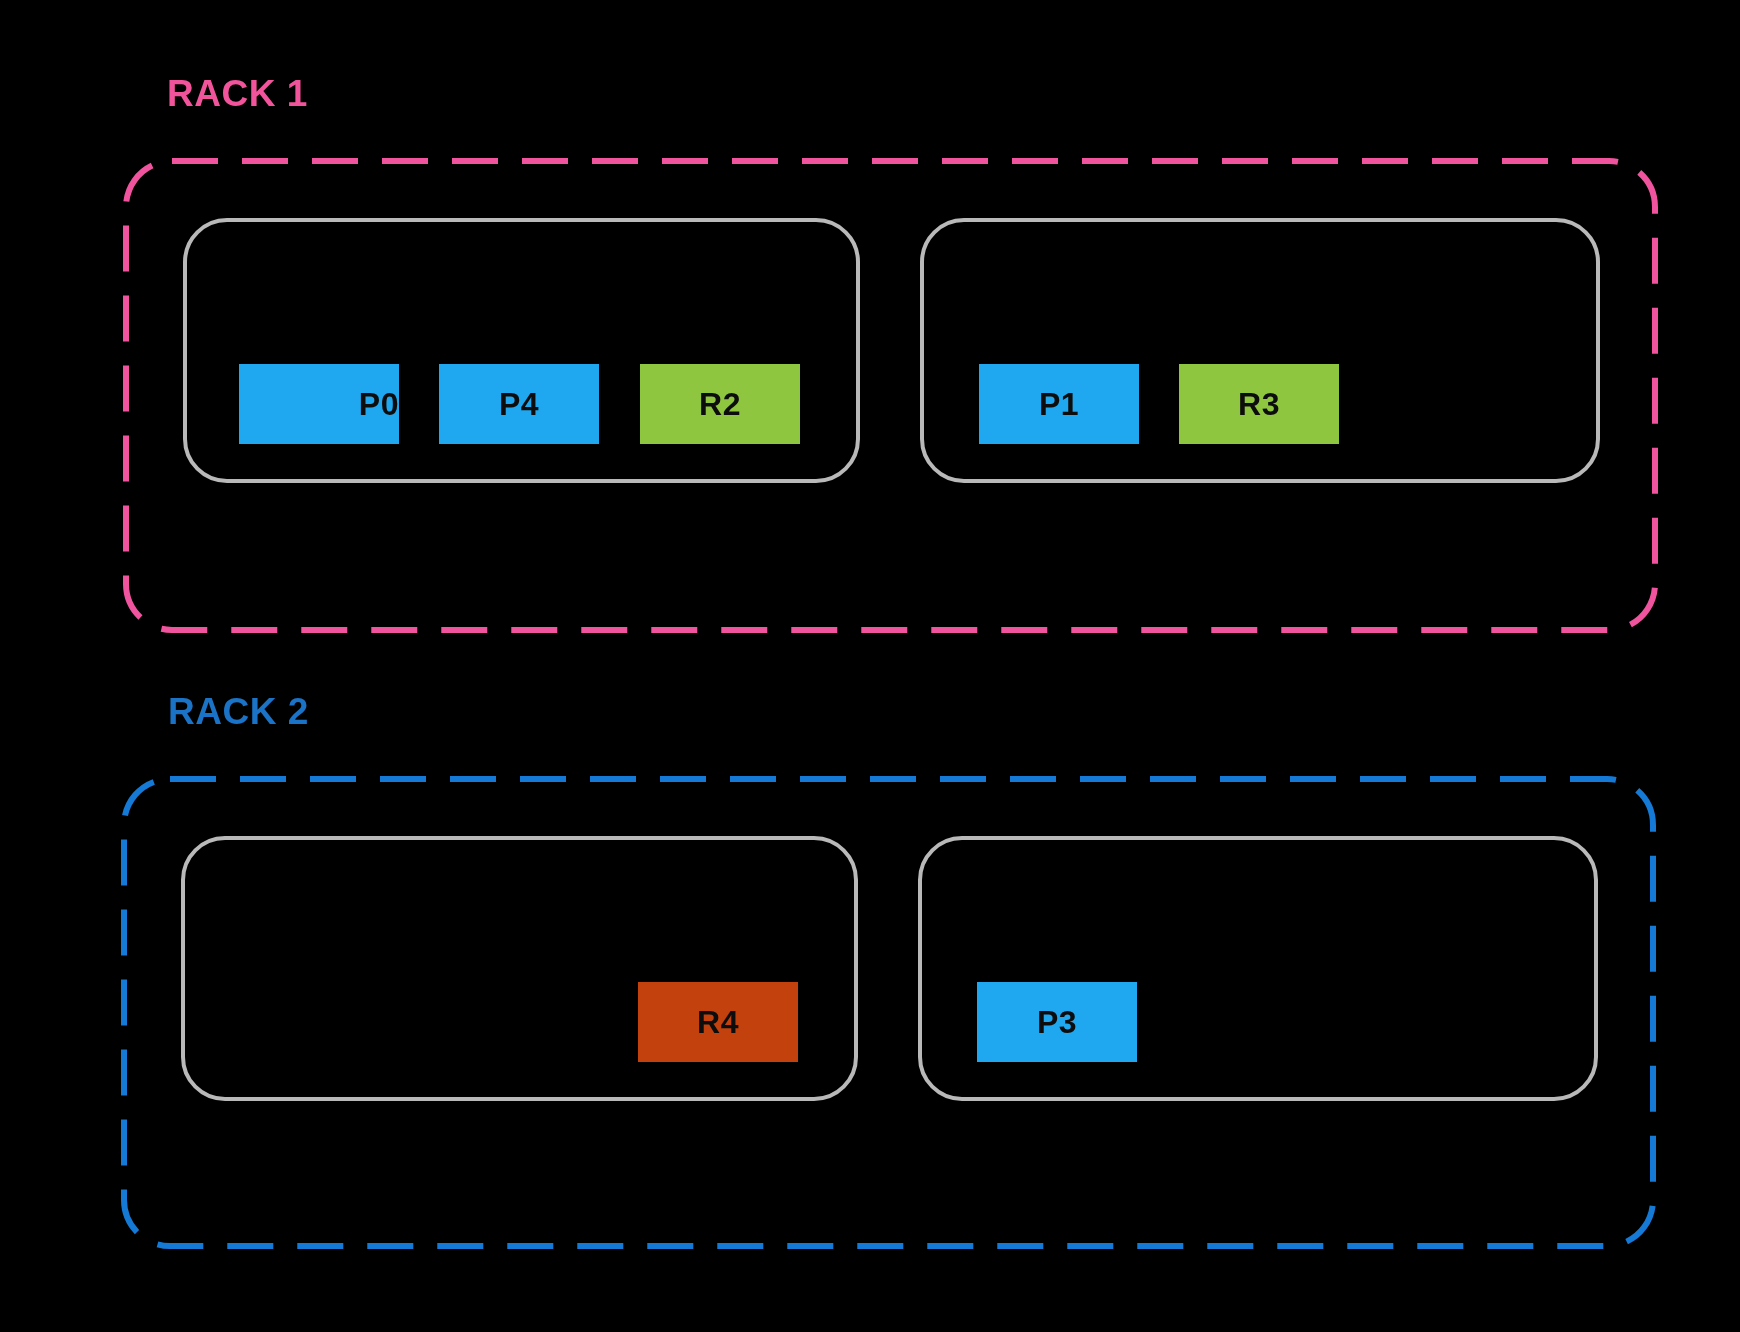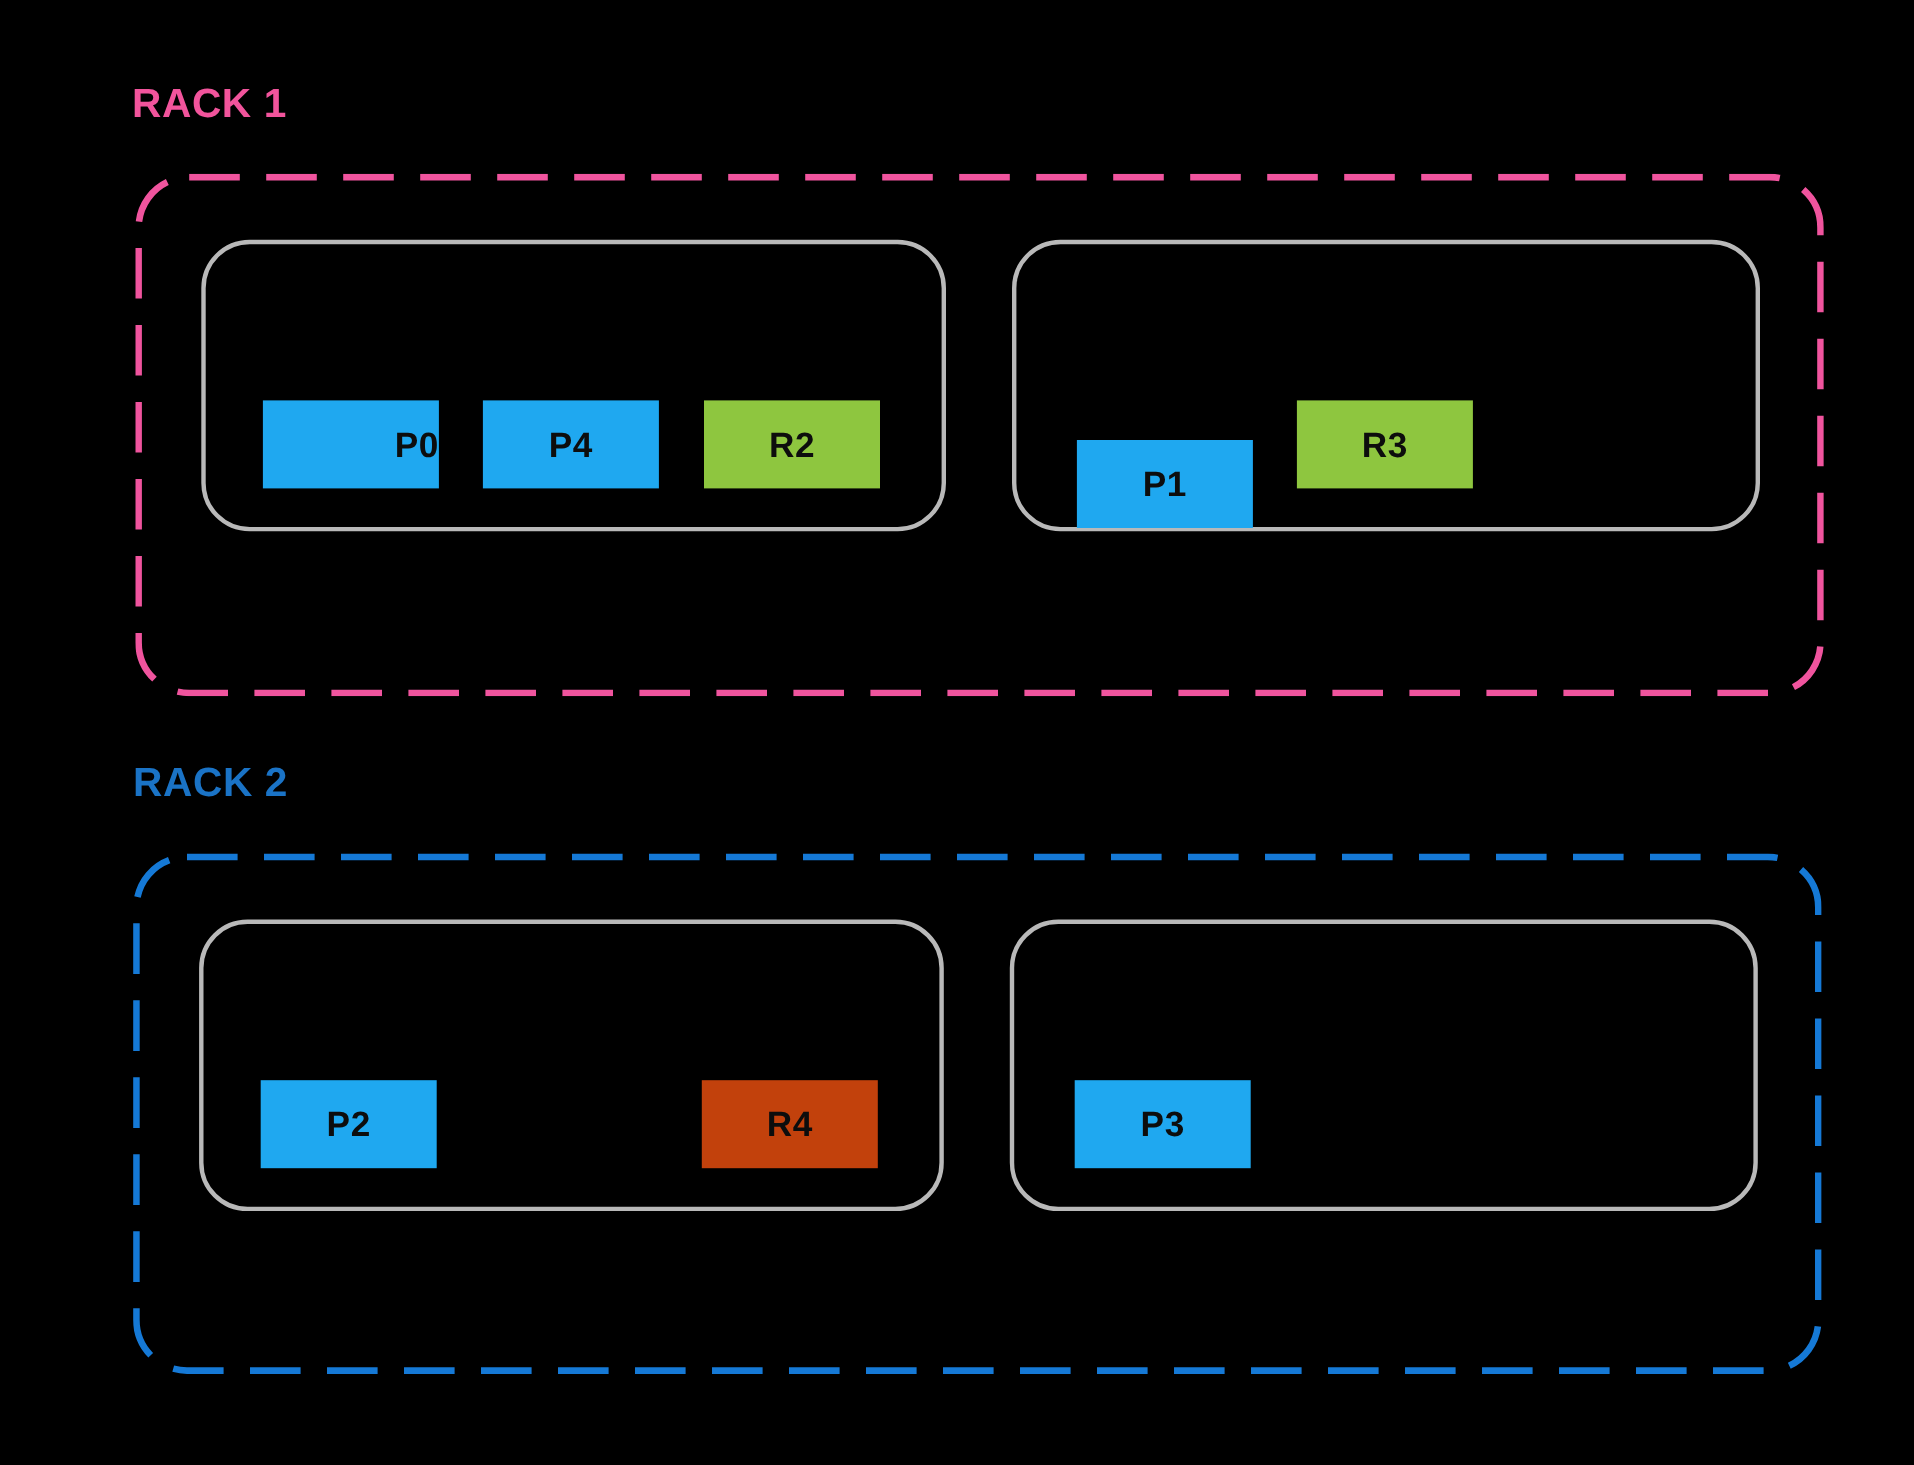--- a/index.html
+++ b/index.html
@@ -14,20 +14,21 @@
     font-family: "Liberation Sans", sans-serif;
     overflow: hidden;
   }
   .rack-label {
     position: absolute;
     font-size: 37px;
     font-weight: bold;
     letter-spacing: 0.5px;
     line-height: 40px;
     white-space: nowrap;
+    margin-left: 47px;
   }
   .rack {
     position: absolute;
   }
   .rack-border-svg {
     position: absolute;
     left: 0;
     top: 0;
     display: block;
   }
@@ -84,40 +85,37 @@
     </div>
     <div class="slot slot-col-2" style="background-color: rgb(31, 168, 240);">
       <span class="slot-label">P4</span>
     </div>
     <div class="slot slot-col-3" style="background-color: rgb(142, 198, 63);">
       <span class="slot-label">R2</span>
     </div>
   </div>
 
   <div class="host host-right">
-    <div class="slot slot-col-1" style="background-color: rgb(31, 168, 240); margin-top: 36px;">
+    <div class="slot slot-col-1" style="background-color: rgb(31, 168, 240);">
       <span class="slot-label">P1</span>
     </div>
     <div class="slot slot-col-2" style="background-color: rgb(142, 198, 63);">
       <span class="slot-label">R3</span>
     </div>
   </div>
 </div>
 
 <div class="rack-label" id="rack2-label" style="color: rgb(26, 115, 198);">RACK 2</div>
 
 <div class="rack" id="rack2">
   <svg class="rack-border-svg" width="1535" height="473">
     <rect x="3" y="3" width="1529" height="467" rx="46" ry="46" fill="none" stroke-width="6" stroke-dasharray="46 24" stroke="#1579d6"></rect>
   </svg>
 
   <div class="host host-left">
-    <div class="slot slot-col-1" style="background-color: rgb(31, 168, 240);">
-      <span class="slot-label">P2</span>
-    </div>
     <div class="slot slot-col-3" style="background-color: #c2410c;">
       <span class="slot-label">R4</span>
     </div>
   </div>
 
   <div class="host host-right">
     <div class="slot slot-col-1" style="background-color: rgb(31, 168, 240);">
       <span class="slot-label">P3</span>
     </div>
   </div>

